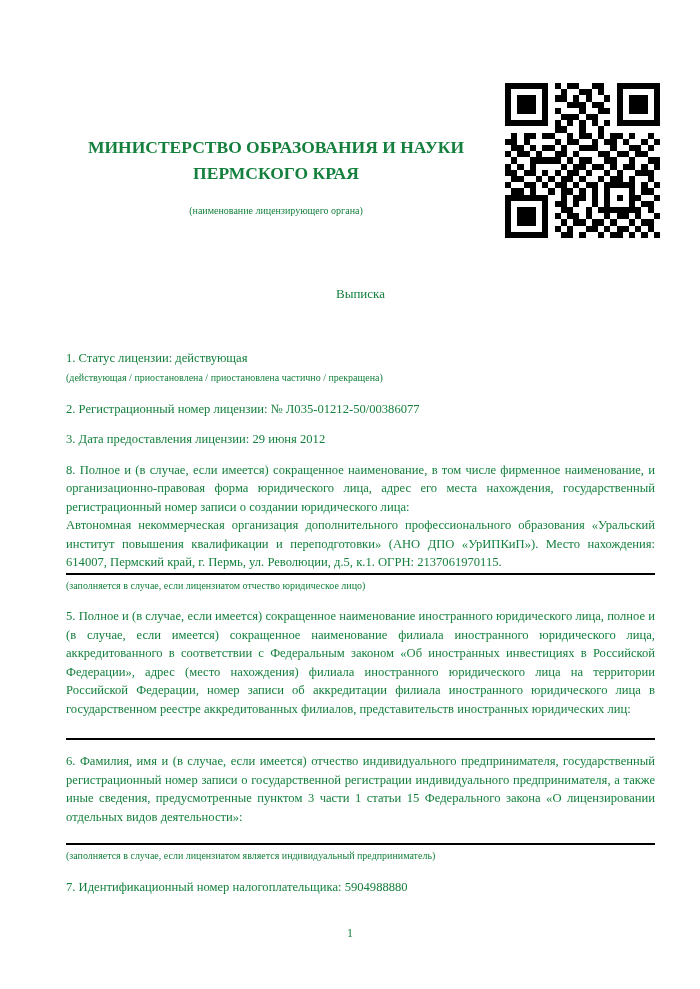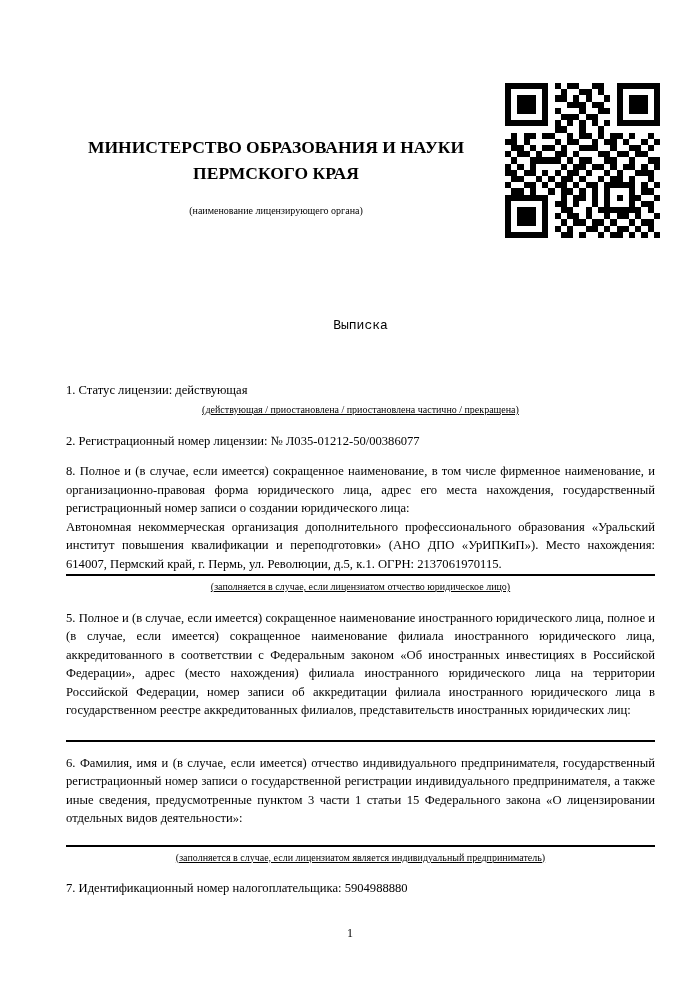--- a/index.html
+++ b/index.html
@@ -1,41 +1,41 @@
 <!DOCTYPE html>
 <html><head>
 <meta charset="utf-8">
 <style>
   html,body{margin:0;padding:0;background:#ffffff;}
   .page{
     position:relative;
     width:700px;height:989px;
     background:#ffffff;
-    color:#000000;
+    color:#15803d;
     font-family:"Liberation Serif", serif;
     box-sizing:border-box;
     padding:134px 45px 0 66px;
     overflow:hidden;
   }
   
   .ministry{width:420px;text-align:center;}
   .m-line{font-weight:bold;font-size:17.5px;line-height:1.5;margin:0;}
   .m-cap{font-size:10px;margin:18px 0 0 0;}
   
   .qr{position:absolute;left:505px;top:83px;width:155px;height:155px;}
   .qr svg{display:block;width:100%;height:100%;}
   
-  .doc-title{margin-top:100px;text-align:center;font-size:13px;line-height:19px;font-family:Liberation Mono, monospace;}
+  .doc-title{margin-top:68px;text-align:center;font-size:13px;line-height:19px;}
   .doc-title p{margin:0;}
   
   .items{margin-top:46px;font-size:12.6px;line-height:18.5px;}
   .item{margin-bottom:12px;}
   .t{margin:0;}
   .just{text-align:justify;}
-  .cap{font-size:10px;text-align:center;margin:2px 0 0 0;text-decoration:underline;}
+  .cap{font-size:10px;text-align:left;margin:2px 0 0 0;}
   .value-underlined{border-bottom:2px solid #000;padding-bottom:1px;}
   .blank-line{height:14px;border-bottom:2px solid #000;margin-top:6px;}
   .blank-line.tight{margin-top:3px;}
   
   .pageno{position:absolute;left:0;right:0;top:926px;text-align:center;font-size:12px;}
 </style>
 </head>
 <body>
 
 <div class="page">
@@ -393,20 +393,23 @@
 
     <section class="item">
       <p class="t">1. Статус лицензии: действующая</p>
       <p class="cap">(действующая / приостановлена / приостановлена частично / прекращена)</p>
     </section>
 
     <section class="item">
       <p class="t">2. Регистрационный номер лицензии: № Л035-01212-50/00386077</p>
     </section>
 
+    <section class="item">
+      <p class="t">3. Дата предоставления лицензии: 29 июня 2012</p>
+    </section>
 
     <section class="item">
       <p class="t just">8. Полное и (в случае, если имеется) сокращенное наименование, в том числе фирменное наименование, и организационно-правовая форма юридического лица, адрес его места нахождения, государственный регистрационный номер записи о создании юридического лица:</p>
       <p class="t just value-underlined">Автономная некоммерческая организация дополнительного профессионального образования «Уральский институт повышения квалификации и переподготовки» (АНО ДПО «УрИПКиП»). Место нахождения: 614007, Пермский край, г. Пермь, ул. Революции, д.5, к.1. ОГРН: 2137061970115.</p>
       <p class="cap">(заполняется в случае, если лицензиатом отчество юридическое лицо)</p>
     </section>
 
     <section class="item">
       <p class="t just">5. Полное и (в случае, если имеется) сокращенное наименование иностранного юридического лица, полное и (в случае, если имеется) сокращенное наименование филиала иностранного юридического лица, аккредитованного в соответствии с Федеральным законом «Об иностранных инвестициях в Российской Федерации», адрес (место нахождения) филиала иностранного юридического лица на территории Российской Федерации, номер записи об аккредитации филиала иностранного юридического лица в государственном реестре аккредитованных филиалов, представительств иностранных юридических лиц:</p>
       <div class="blank-line"></div>

